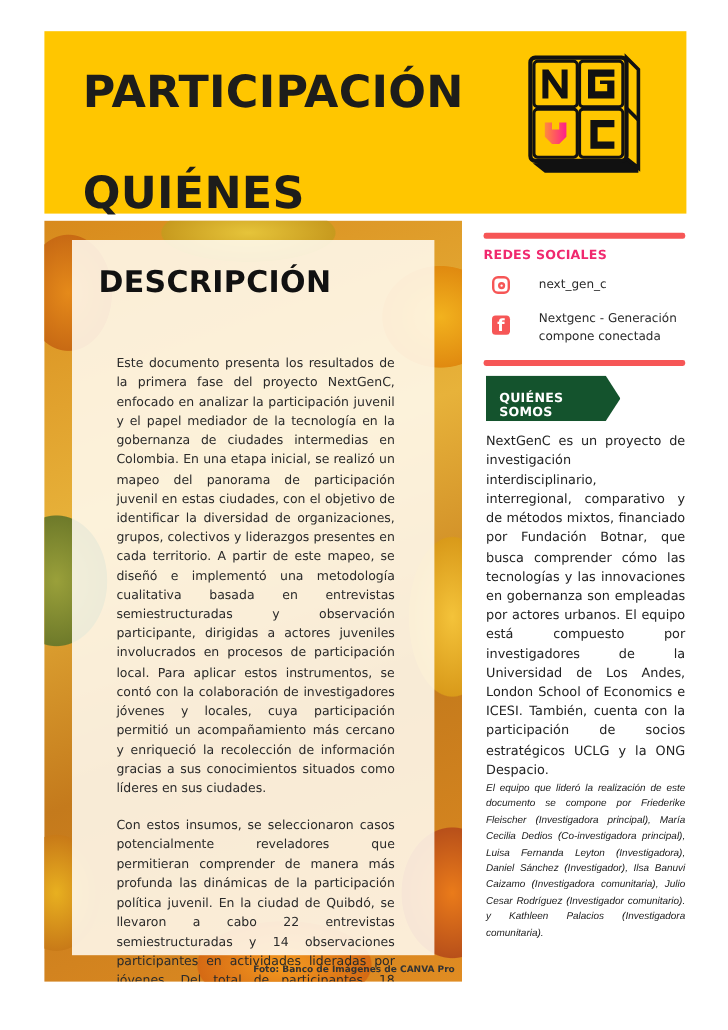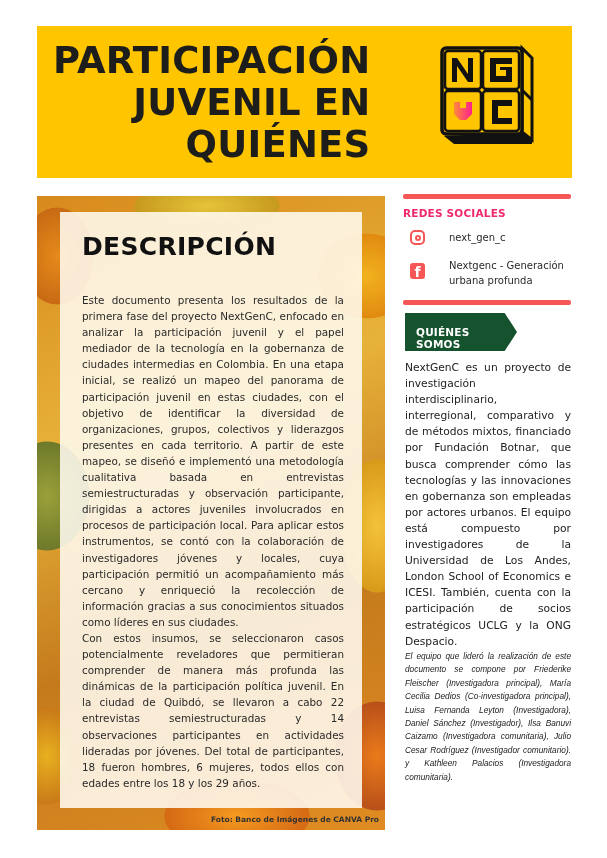--- a/index.html
+++ b/index.html
@@ -5,28 +5,28 @@
   html, body { margin:0; padding:0; }
   body {
     width:607px; height:858px; background:#ffffff; position:relative; overflow:hidden;
     font-family:"DejaVu Sans", sans-serif; color:#1d1d1b;
   }
   .header {
     position:absolute; left:37px; top:26px; width:535px; height:152px;
     background:#ffc600;
   }
   .title {
-    position:absolute; left:16px; top:14px; margin:0;
+    position:absolute; left:16px; top:14px; margin:16px;
     font-family:"DejaVu Sans", sans-serif; font-weight:bold;
-    font-size:37px; line-height:42px; letter-spacing:0.2px; color:#1d1d1b;text-align:right;
+    font-size:37px; line-height:42px; letter-spacing:0.2px; color:#1d1d1b;
   }
   .logo { position:absolute; left:395px; top:14px; width:110px; height:110px; }
 
   .photo {
-    position:absolute; left:37px; top:196px; width:348px; height:634px; overflow:hidden;
+    position:absolute; left:37px; top:184px; width:348px; height:634px; overflow:hidden;
     background:
       radial-gradient(ellipse 60px 80px at 20px 60px, #e58a1a 0%, #c86a14 60%, transparent 61%),
       radial-gradient(ellipse 70px 90px at 10px 300px, #9aa03a 0%, #6e7a2a 60%, transparent 61%),
       radial-gradient(ellipse 80px 70px at 330px 80px, #f2b21e 0%, #e08a10 60%, transparent 61%),
       radial-gradient(ellipse 60px 110px at 340px 330px, #f4c33a 0%, #d99a1a 60%, transparent 61%),
       radial-gradient(ellipse 70px 90px at 340px 560px, #ea7b1a 0%, #b8501a 60%, transparent 61%),
       radial-gradient(ellipse 120px 60px at 200px 620px, #f49a20 0%, #d56a14 60%, transparent 61%),
       radial-gradient(ellipse 60px 80px at 10px 560px, #e8b020 0%, #c87a18 60%, transparent 61%),
       radial-gradient(ellipse 120px 40px at 170px 10px, #e6c43a 0%, #c79a1e 60%, transparent 61%),
       linear-gradient(160deg, #d88a1c 0%, #e7b23a 35%, #c47a1c 65%, #e08c22 100%);
@@ -37,21 +37,21 @@
   }
   .panel h2 {
     position:absolute; left:22px; top:20px; margin:0;
     font-weight:bold; font-size:25px; line-height:30px; color:#111;
     letter-spacing:0.3px;
   }
   .panel .desc {
     position:absolute; left:22px; top:80px; width:262px;
     font-size:10.4px; line-height:16.1px; text-align:justify; color:#2a2a2a;
   }
-  .panel .desc p { margin:0; }
+  .panel .desc p { margin:15px; }
   .credit {
     position:absolute; right:6px; bottom:6px;
     font-size:7.5px; font-weight:bold; color:#333;
   }
 
   .bar { position:absolute; left:403px; width:168px; height:5px; background:#f65656; border-radius:2px; }
   .social-title {
     position:absolute; left:403px; top:207px; width:168px; text-align:left;
     font-size:10.5px; font-weight:bold; color:#f0286e; letter-spacing:0.2px;
   }
@@ -86,21 +86,21 @@
     font-size:8.3px; line-height:13.4px; text-align:justify; font-style:italic; color:#222;
     font-family:"Liberation Sans", sans-serif;
   }
 </style>
 </head>
 <body>
 
 <div class="header">
   <h1 class="title">
     <span>PARTICIPACIÓN</span><br>
-    <span>JUVENIL EN</span><br>
+    <br>
     <span>QUIÉNES</span>
   </h1>
   <svg class="logo" viewBox="0 0 110 110">
     <defs>
       <linearGradient id="hg" x1="0" y1="0" x2="1" y2="0">
         <stop offset="0" stop-color="#ff8a3c"></stop>
           <stop offset="1" stop-color="#ff1f8a"></stop>
       </linearGradient>
     </defs>
     <polygon points="12,96 22,104 100,104 100,92" fill="#111"></polygon>
@@ -130,21 +130,21 @@
 </div>
 
 <div class="bar" style="top:194px;"></div>
 <div class="social-title">REDES SOCIALES</div>
 <div class="social-row" style="top:230px;">
   <span class="ig"></span>
   <span class="label">next_gen_c</span>
 </div>
 <div class="social-row" style="top:258px;">
   <span class="fb">f</span>
-  <span class="label" style="width:135px;">Nextgenc - Generación urbana profunda</span>
+  <span class="label" style="width:135px;">Nextgenc - Generación compone conectada</span>
 </div>
 <div class="bar" style="top:300px;"></div>
 
 <div class="quienes">
   <span>QUIÉNES SOMOS</span>
 </div>
 <div class="about">NextGenC es un proyecto de investigación interdisciplinario, interregional, comparativo y de métodos mixtos, financiado por Fundación Botnar, que busca comprender cómo las tecnologías y las innovaciones en gobernanza son empleadas por actores urbanos. El equipo está compuesto por investigadores de la Universidad de Los Andes, London School of Economics e ICESI. También, cuenta con la participación de socios estratégicos UCLG y la ONG Despacio.</div>
 <div class="team">El equipo que lideró la realización de este documento se compone por Friederike Fleischer (Investigadora principal), María Cecilia Dedios (Co-investigadora principal), Luisa Fernanda Leyton (Investigadora), Daniel Sánchez (Investigador), Ilsa Banuvi Caizamo (Investigadora comunitaria), Julio Cesar Rodríguez (Investigador comunitario). y Kathleen Palacios (Investigadora comunitaria).</div>
 
 </body></html>

